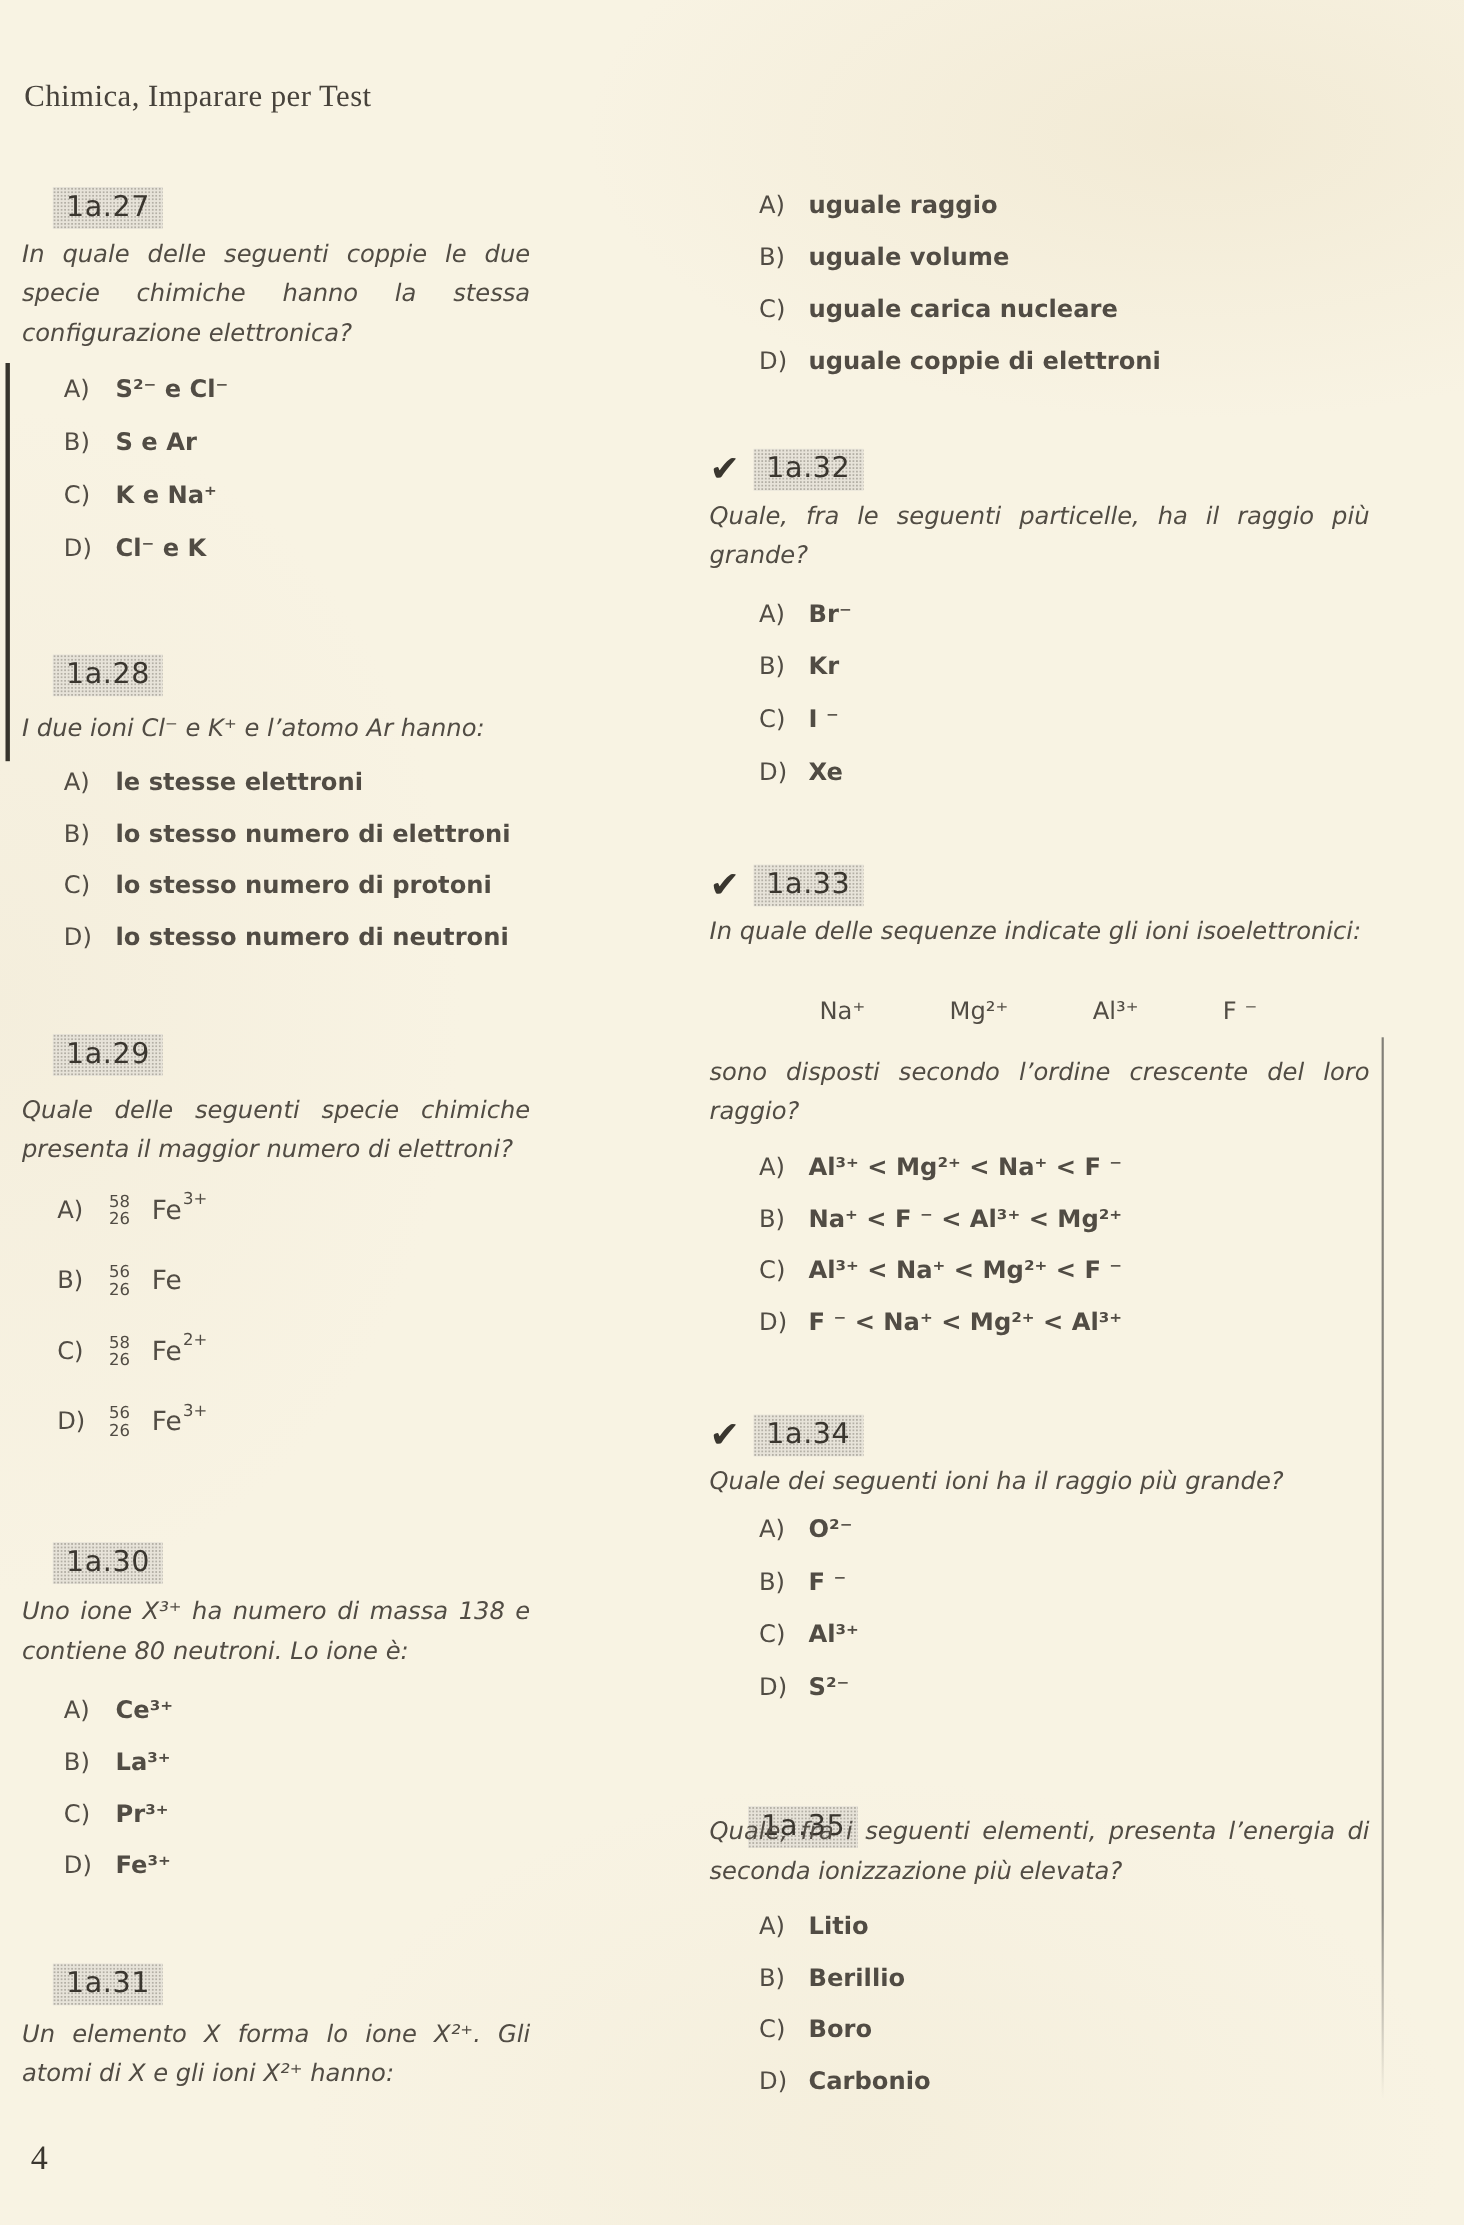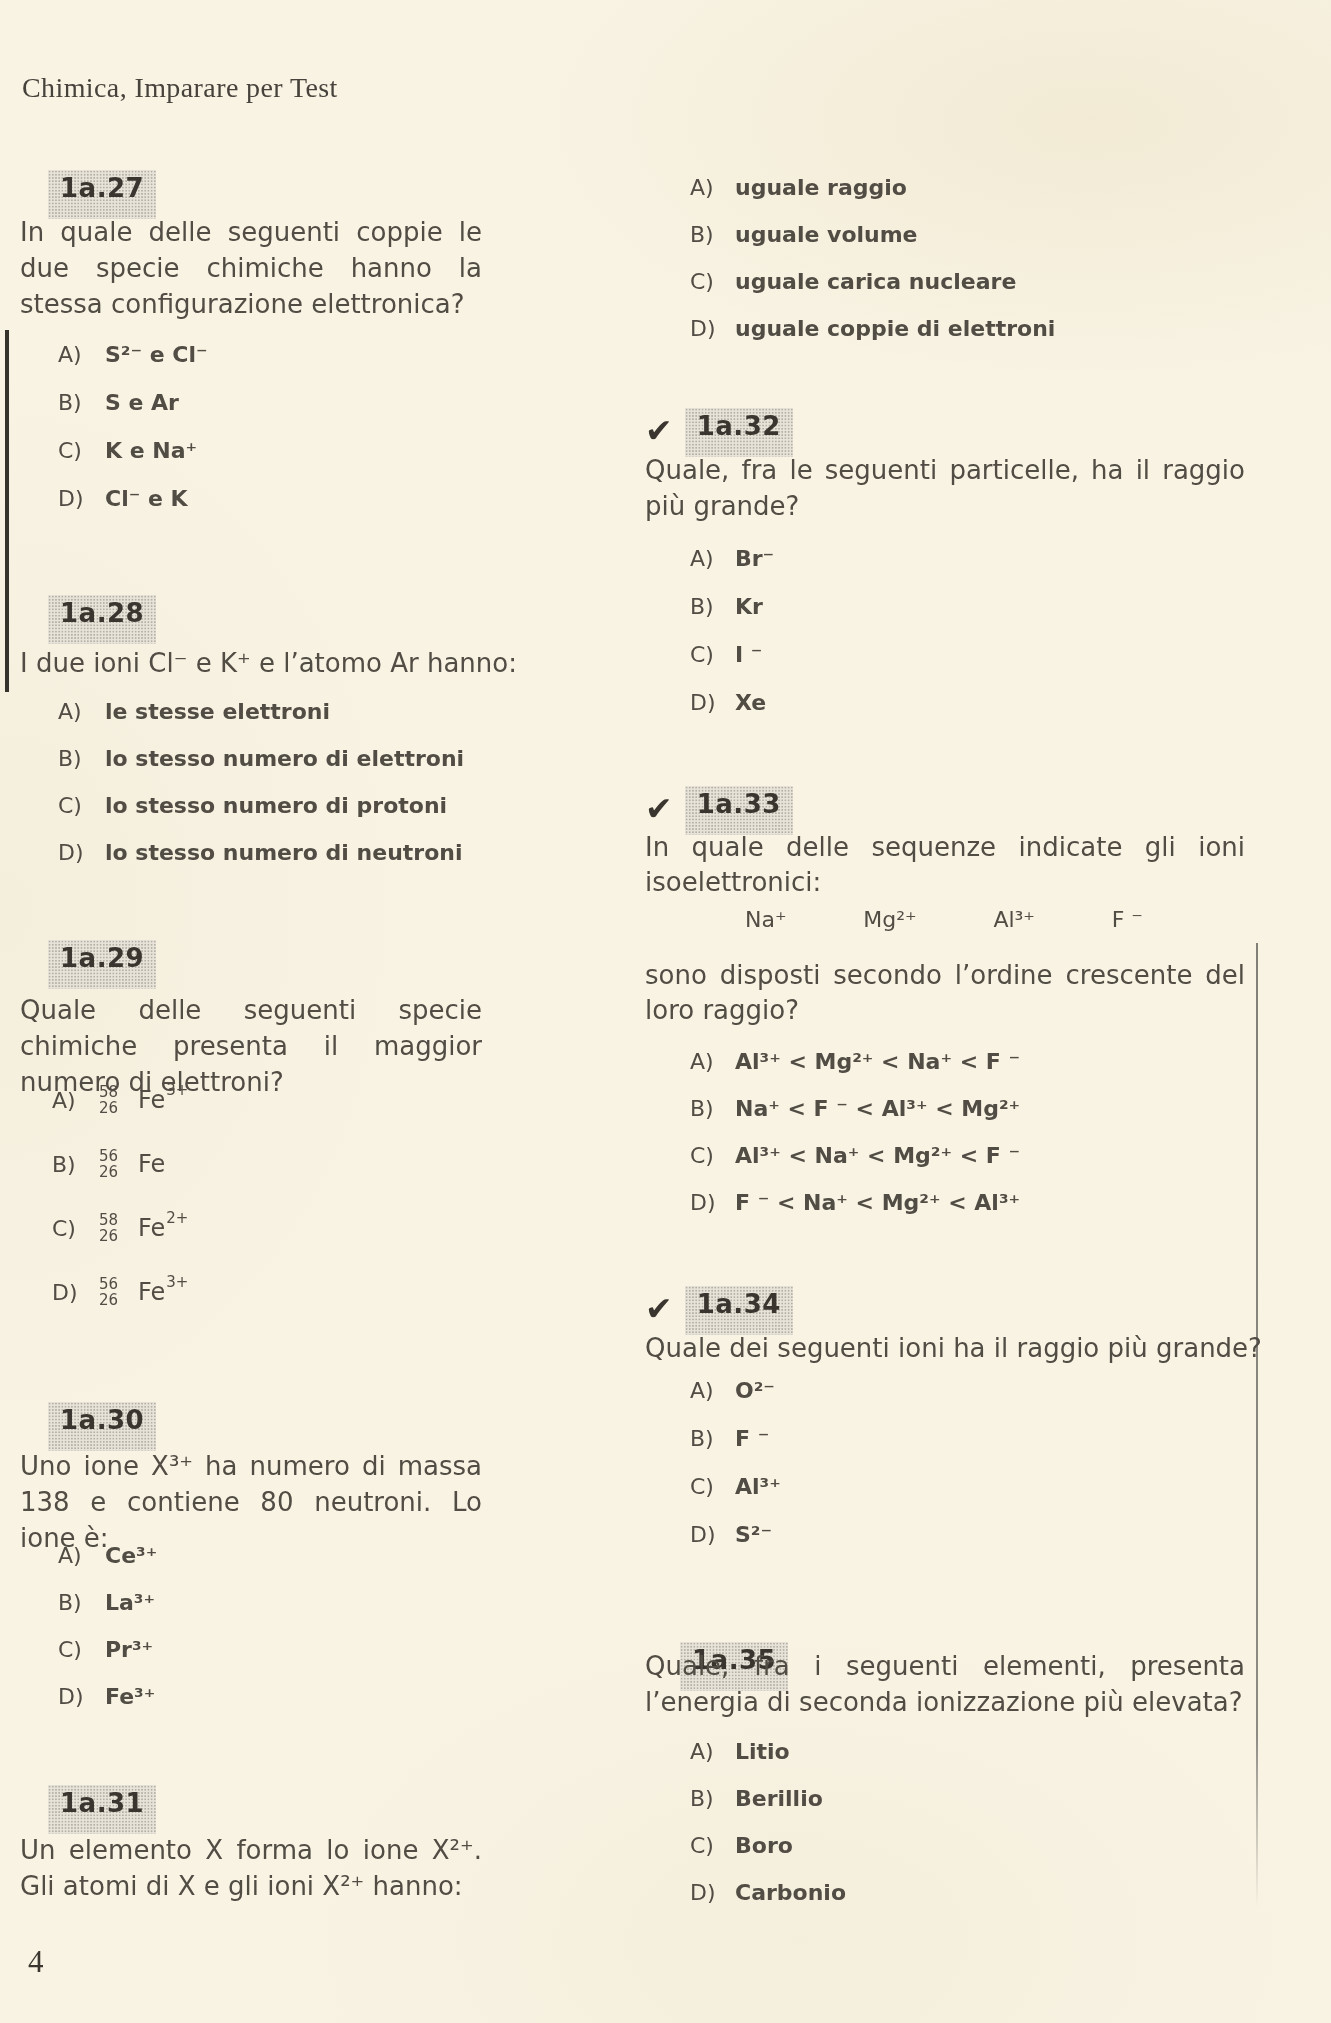--- a/index.html
+++ b/index.html
@@ -21,28 +21,28 @@
     font-family:"Liberation Serif",serif;
     font-size:28px;color:#47423b;letter-spacing:.4px;
   }
   .qhead{display:flex;align-items:center;gap:12px;}
   .check{
     font-family:"DejaVu Sans",sans-serif;
     font-size:33px;font-weight:bold;color:#3a362f;line-height:1;
     transform:translateY(-2px);
   }
   .badge{
-    display:inline-block;padding:3px 12px 16px;
+    display:inline-block;padding:3px 12px 5px;
     background-color:#e7e3d9;
     background-image:radial-gradient(#b3afa5 0.9px, rgba(0,0,0,0) 1.05px);
     background-size:3.2px 3.2px;
-    font-weight:bold;font-size:26px;color:#3a362f;letter-spacing:.5px;
+    font-weight:normal;font-size:26px;color:#3a362f;letter-spacing:.5px;
   }
   .qtext{
-    font-size:26px;line-height:36px;text-align:justify;margin:0;
+    font-size:22px;line-height:36px;text-align:justify;margin:0;font-style:italic;
   }
   .lh35{line-height:35px;}
   .nowrap{white-space:nowrap;text-align:left;}
   .opt{display:flex;align-items:center;height:var(--rh,48px);font-size:22px;}
   .opt .lab{flex:none;width:47px;}
   .rcol .opt .lab{width:45px;}
   .opt .txt{white-space:nowrap;font-weight:bold;}
   .ionrow{display:flex;justify-content:space-between;font-size:22px;}
   .iso{display:inline-flex;align-items:center;}
   .iso .stack{

